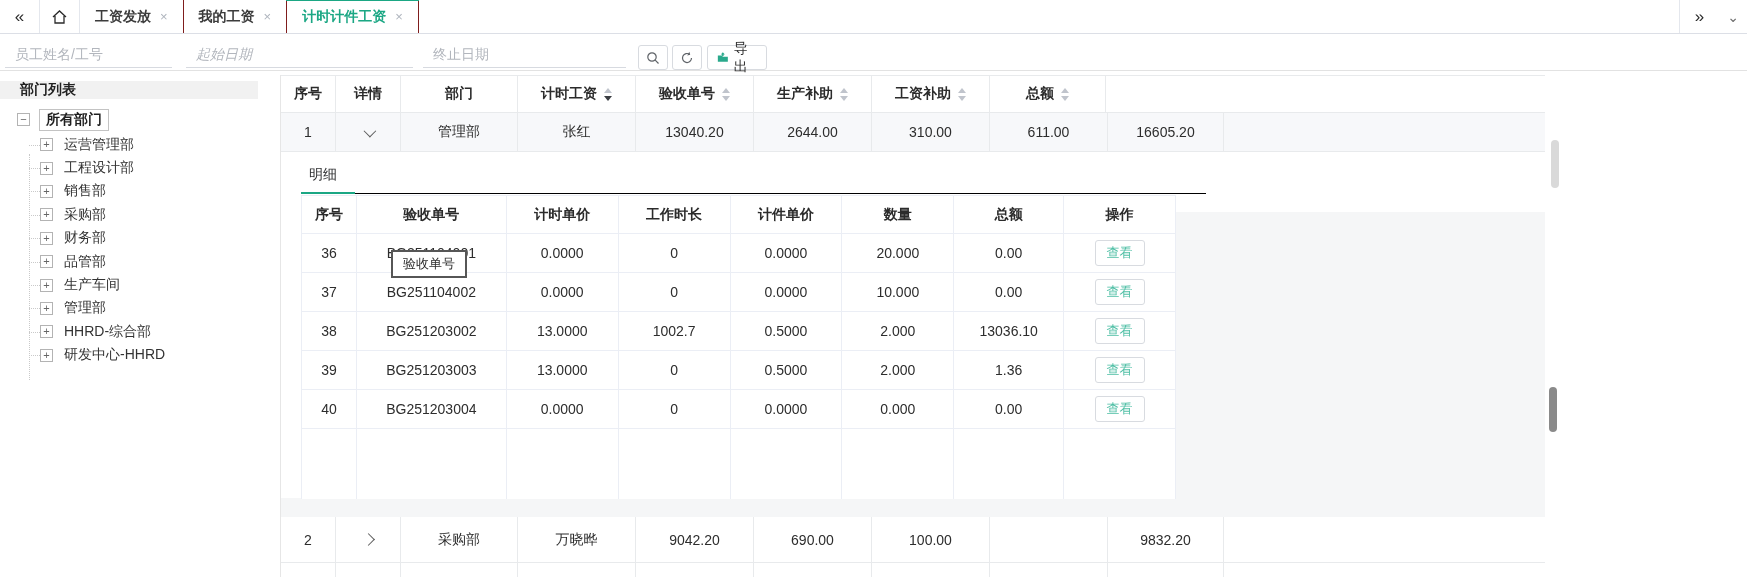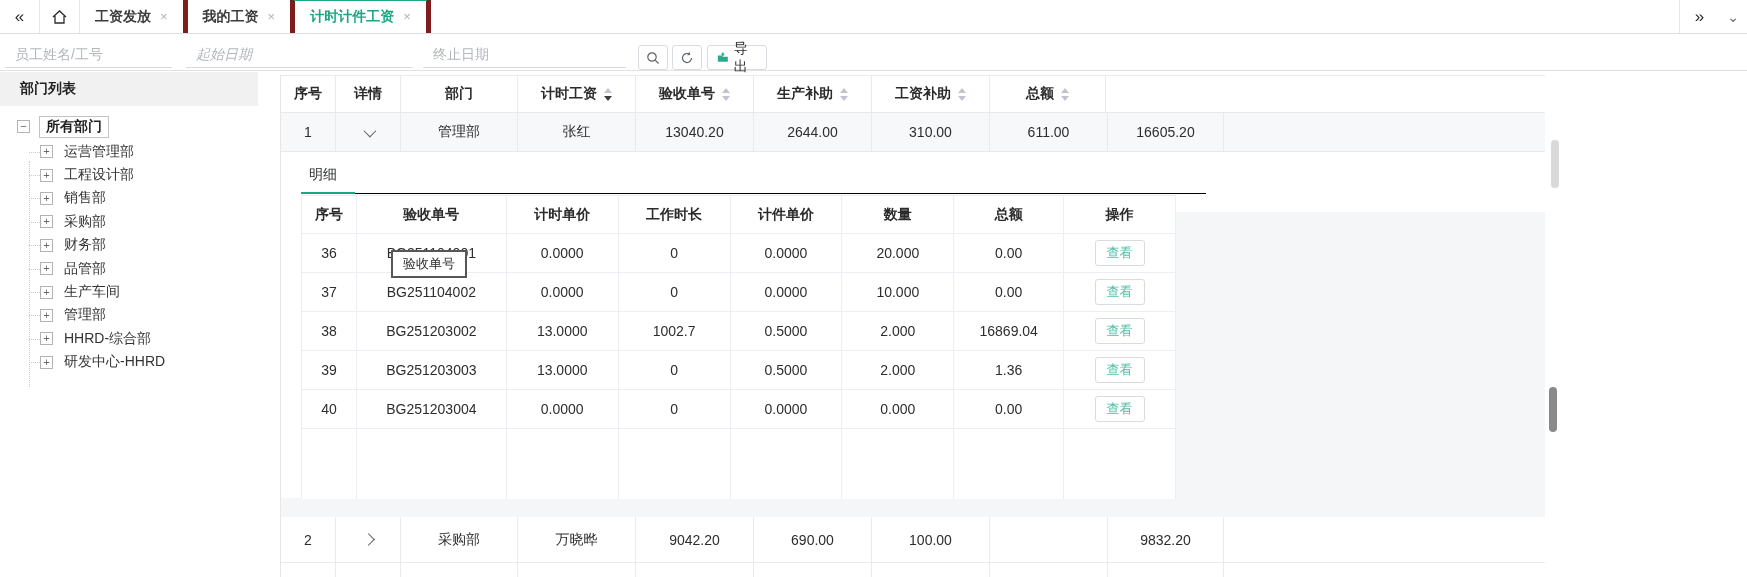--- a/index.html
+++ b/index.html
@@ -8,21 +8,21 @@
     width:1747px; height:577px; position:relative; overflow:hidden;
     background:#fff; color:#303133;
     font-family:"Liberation Sans","DejaVu Sans",sans-serif; font-size:14px;
   }
   
   .tabbar { position:absolute; top:0; left:0; width:1747px; height:34px;
     display:flex; align-items:stretch; background:#fff; border-bottom:1px solid #dcdfe6; }
   .tb-icon { width:40px; display:flex; align-items:center; justify-content:center;
     border-right:1px solid #e4e7ed; font-size:17px; color:#2b2b2b; cursor:pointer; }
   .tab { display:flex; align-items:center; gap:9px; padding:0 15px;
-    border-right:5px solid #7f1d1d; font-size:14px; font-weight:600; color:#3c3c3c;
+    border-right:1px solid #7f1d1d; font-size:14px; font-weight:600; color:#3c3c3c;
     position:relative; cursor:pointer; white-space:nowrap; }
   .tab.active { color:#1ba784; }
   .tab.active::before { content:''; position:absolute; top:-1px; left:-1px; right:-1px;
     height:2px; background:#1ba784; }
   .tab-close { font-size:13px; font-weight:400; color:#aeb4bd; }
   .tb-spacer { flex:1; }
   .tb-right { display:flex; }
   .tb-right .tb-icon { border-right:none; border-left:1px solid #e4e7ed; }
   .tb-caret { width:28px; display:flex; align-items:center; justify-content:center;
     color:#6f6f6f; font-size:14px; }
@@ -33,21 +33,21 @@
     border-bottom:1px solid #d7dae0; background:transparent; outline:none;
     font-size:14px; color:#303133; padding:0 0 2px 10px;
     font-family:"Liberation Sans","DejaVu Sans",sans-serif; }
   .f-input::placeholder { color:#b2b6bd; opacity:1; }
   .icon-btn { position:absolute; top:10px; height:25px; background:#fff;
     border:1px solid #d8dbe0; border-radius:3px; display:flex; align-items:center;
     justify-content:center; cursor:pointer; }
   .export-btn { gap:5px; font-size:14px; color:#2f2f2f; padding:0 9px; }
   
   .sidebar { position:absolute; top:71px; left:0; width:258px; height:506px; background:#fff; }
-  .sb-header { margin-top:1px; height:34px; background:#f1f1f1; display:flex;
+  .sb-header { margin-top:10px; height:18px; background:#f1f1f1; display:flex;
     align-items:center; padding-left:20px; font-weight:bold; font-size:14px; color:#222; }
   .tree { position:relative; padding-top:7px; }
   .tree-vline { position:absolute; left:29px; top:55px; height:226px;
     border-left:1px dotted #c9c9c9; }
   .root-row { display:flex; align-items:center; gap:9px; padding-left:17px;
     height:27px; cursor:pointer; }
   .pm { width:13px; height:13px; border:1px solid #b3b3b3; background:#fff;
     font-size:11px; line-height:11px; text-align:center; color:#666; flex:0 0 13px; }
   .root-label { border:1px solid #c3c3c3; padding:1px 6px; font-weight:bold;
     font-size:14px; color:#1f1f1f; }
@@ -330,21 +330,21 @@
             <button class="view-btn">查看</button>
           </div>
         </div>
         <div class="drow body">
           <div class="dcell d0">38</div>
           <div class="dcell d1">BG251203002</div>
           <div class="dcell d2">13.0000</div>
           <div class="dcell d3">1002.7</div>
           <div class="dcell d4">0.5000</div>
           <div class="dcell d5">2.000</div>
-          <div class="dcell d6">16869.04</div>
+          <div class="dcell d6">13036.10</div>
           <div class="dcell d7">
             <button class="view-btn">查看</button>
           </div>
         </div>
         <div class="drow body">
           <div class="dcell d0">39</div>
           <div class="dcell d1">BG251203003</div>
           <div class="dcell d2">13.0000</div>
           <div class="dcell d3">0</div>
           <div class="dcell d4">0.5000</div>

